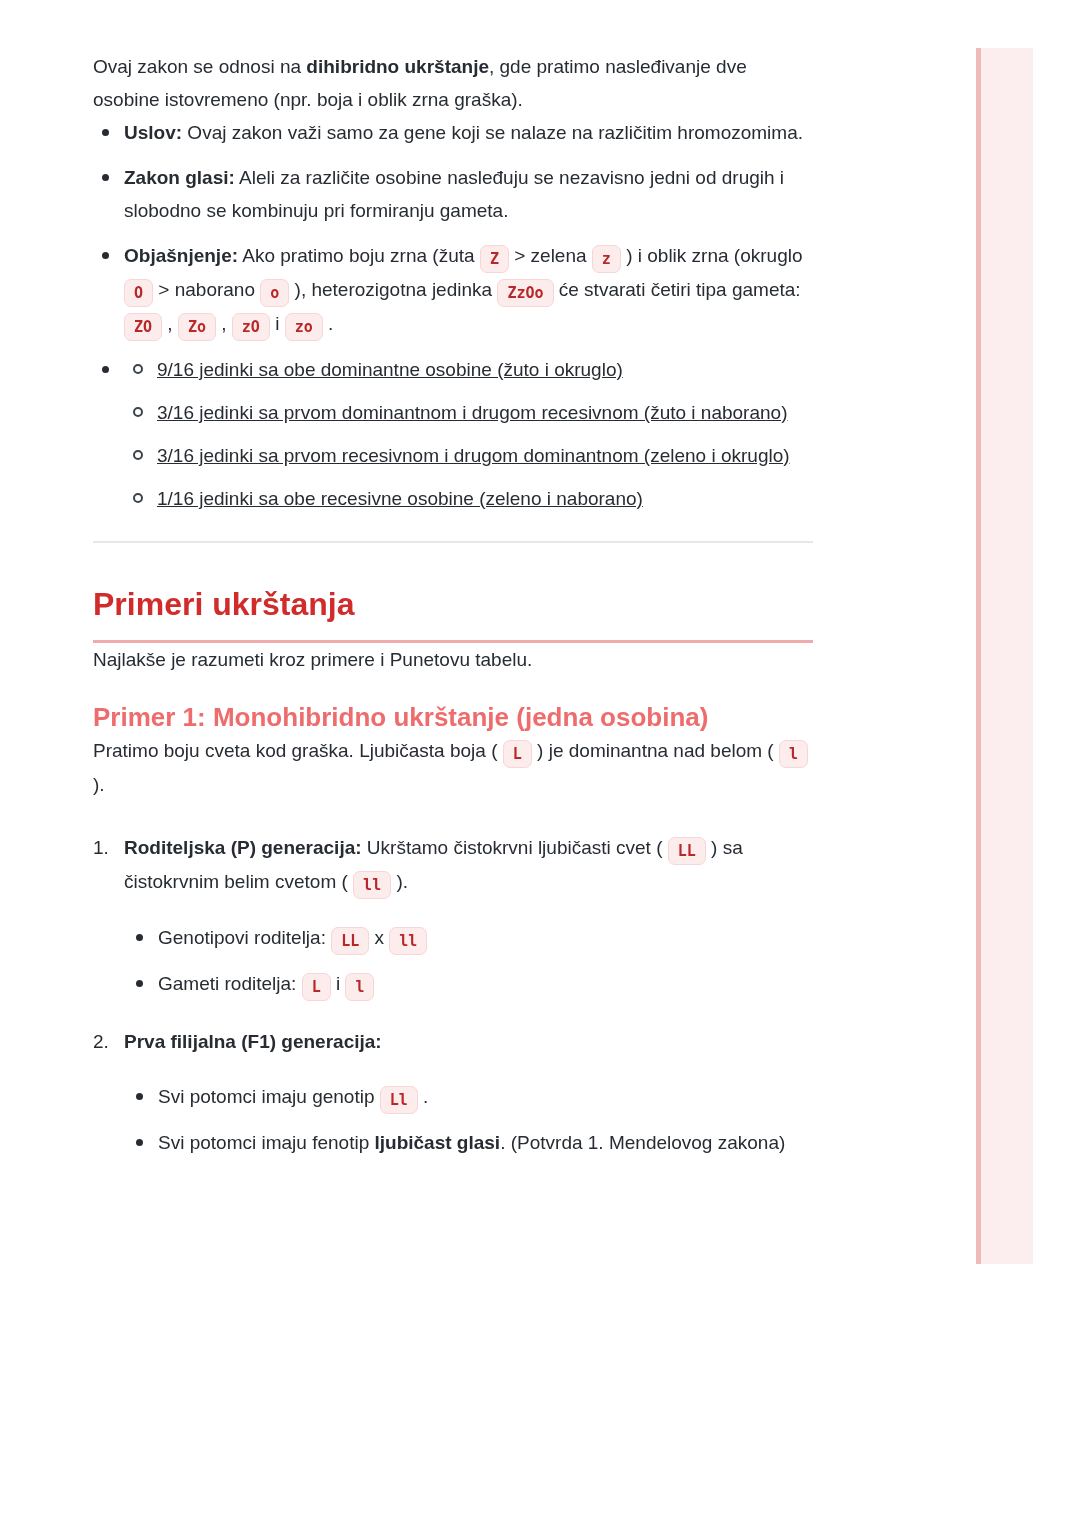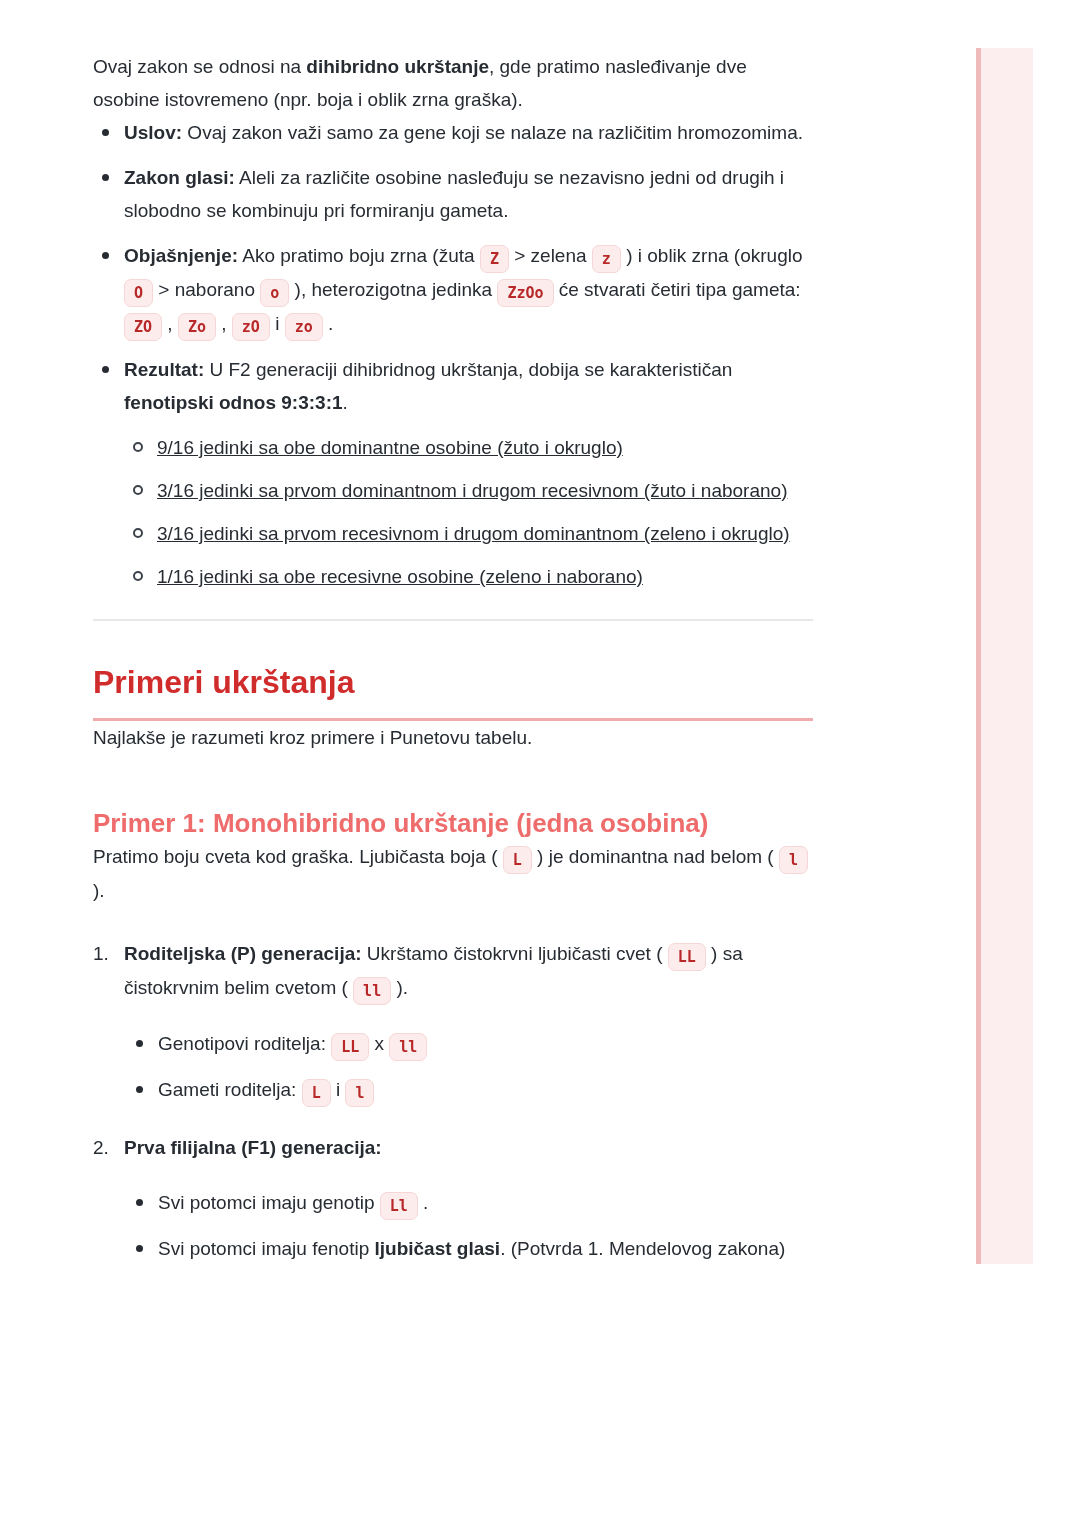--- a/index.html
+++ b/index.html
@@ -65,21 +65,21 @@
 
   
   h1.h1 {
     margin: 40px 0 0 0;
     font-size: 32px; line-height: 42px; font-weight: 700;
     color: #d12c2c; letter-spacing: 0;
   }
   .h1-rule { border: none; border-top: 3px solid #f0acac; margin: 15px 0 0 0; width: 720px; }
   .after-h1 { margin-top: 26px; }
   h2.h2 {
-    margin: 52px 0 0 0;
+    margin: 24px 0 0 0;
     font-size: 26px; line-height: 34px; font-weight: 700;
     color: #ef6c6c;
   }
   .h2-para { margin-top: 26px; }
 
   
   ol.num { list-style: none; counter-reset: step; margin: 30px 0 0 0; padding: 0; }
   ol.num > li { counter-increment: step; position: relative; padding-left: 31px; margin-bottom: 24px; }
   ol.num > li::before {
     content: counter(step) ".";
@@ -110,21 +110,20 @@
 
   <div class="content">
 
     <p class="para">Ovaj zakon se odnosi na <strong>dihibridno ukrštanje</strong>, gde pratimo nasleđivanje dve osobine istovremeno (npr. boja i oblik zrna graška).</p>
 
     <ul class="blt main-list">
       <li><strong>Uslov:</strong> Ovaj zakon važi samo za gene koji se nalaze na različitim hromozomima.</li>
       <li><strong>Zakon glasi:</strong> Aleli za različite osobine nasleđuju se nezavisno jedni od drugih i slobodno se kombinuju pri formiranju gameta.</li>
       <li><strong>Objašnjenje:</strong> Ako pratimo boju zrna (žuta <span class="code">Z</span> &gt; zelena <span class="code">z</span> ) i oblik zrna (okruglo <span class="code">O</span> &gt; naborano <span class="code">o</span> ), heterozigotna jedinka <span class="code">ZzOo</span> će stvarati četiri tipa gameta: <span class="code">ZO</span> , <span class="code">Zo</span> , <span class="code">zO</span> i <span class="code">zo</span> .</li>
       <li>
-        <span><strong>Rezultat:</strong> U F2 generaciji dihibridnog ukrštanja, dobija se karakterističan <strong>fenotipski odnos 9:3:3:1</strong>.</span>
         <ul class="circ">
           <li>9/16 jedinki sa obe dominantne osobine (žuto i okruglo)</li>
           <li>3/16 jedinki sa prvom dominantnom i drugom recesivnom (žuto i naborano)</li>
           <li>3/16 jedinki sa prvom recesivnom i drugom dominantnom (zeleno i okruglo)</li>
           <li>1/16 jedinki sa obe recesivne osobine (zeleno i naborano)</li>
         </ul>
       </li>
     </ul>
 
     <hr class="divider">

